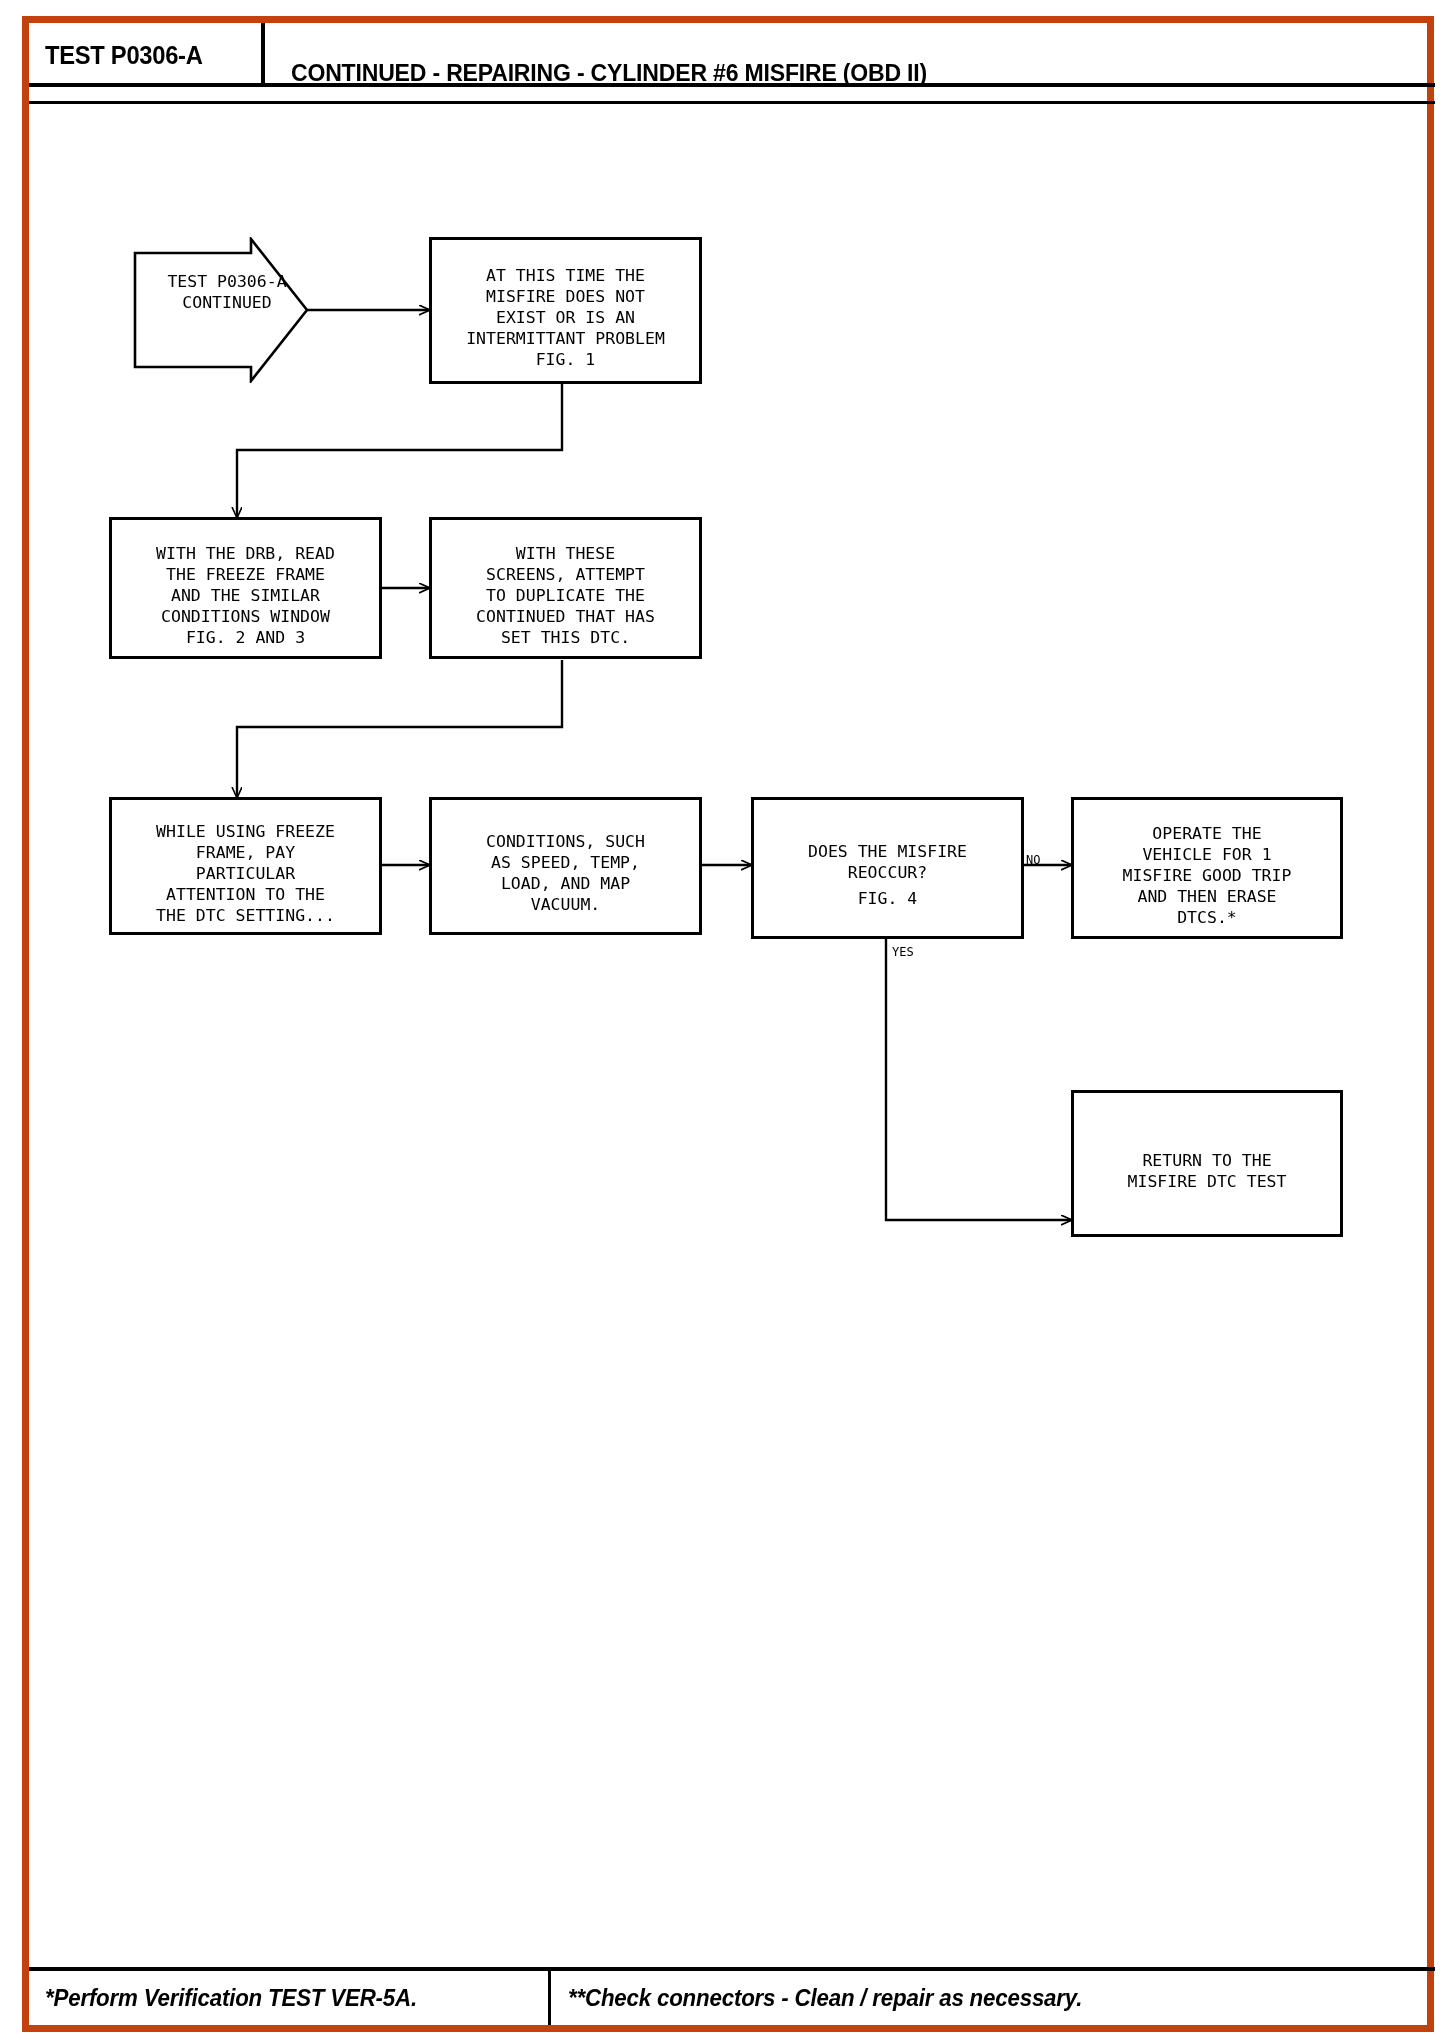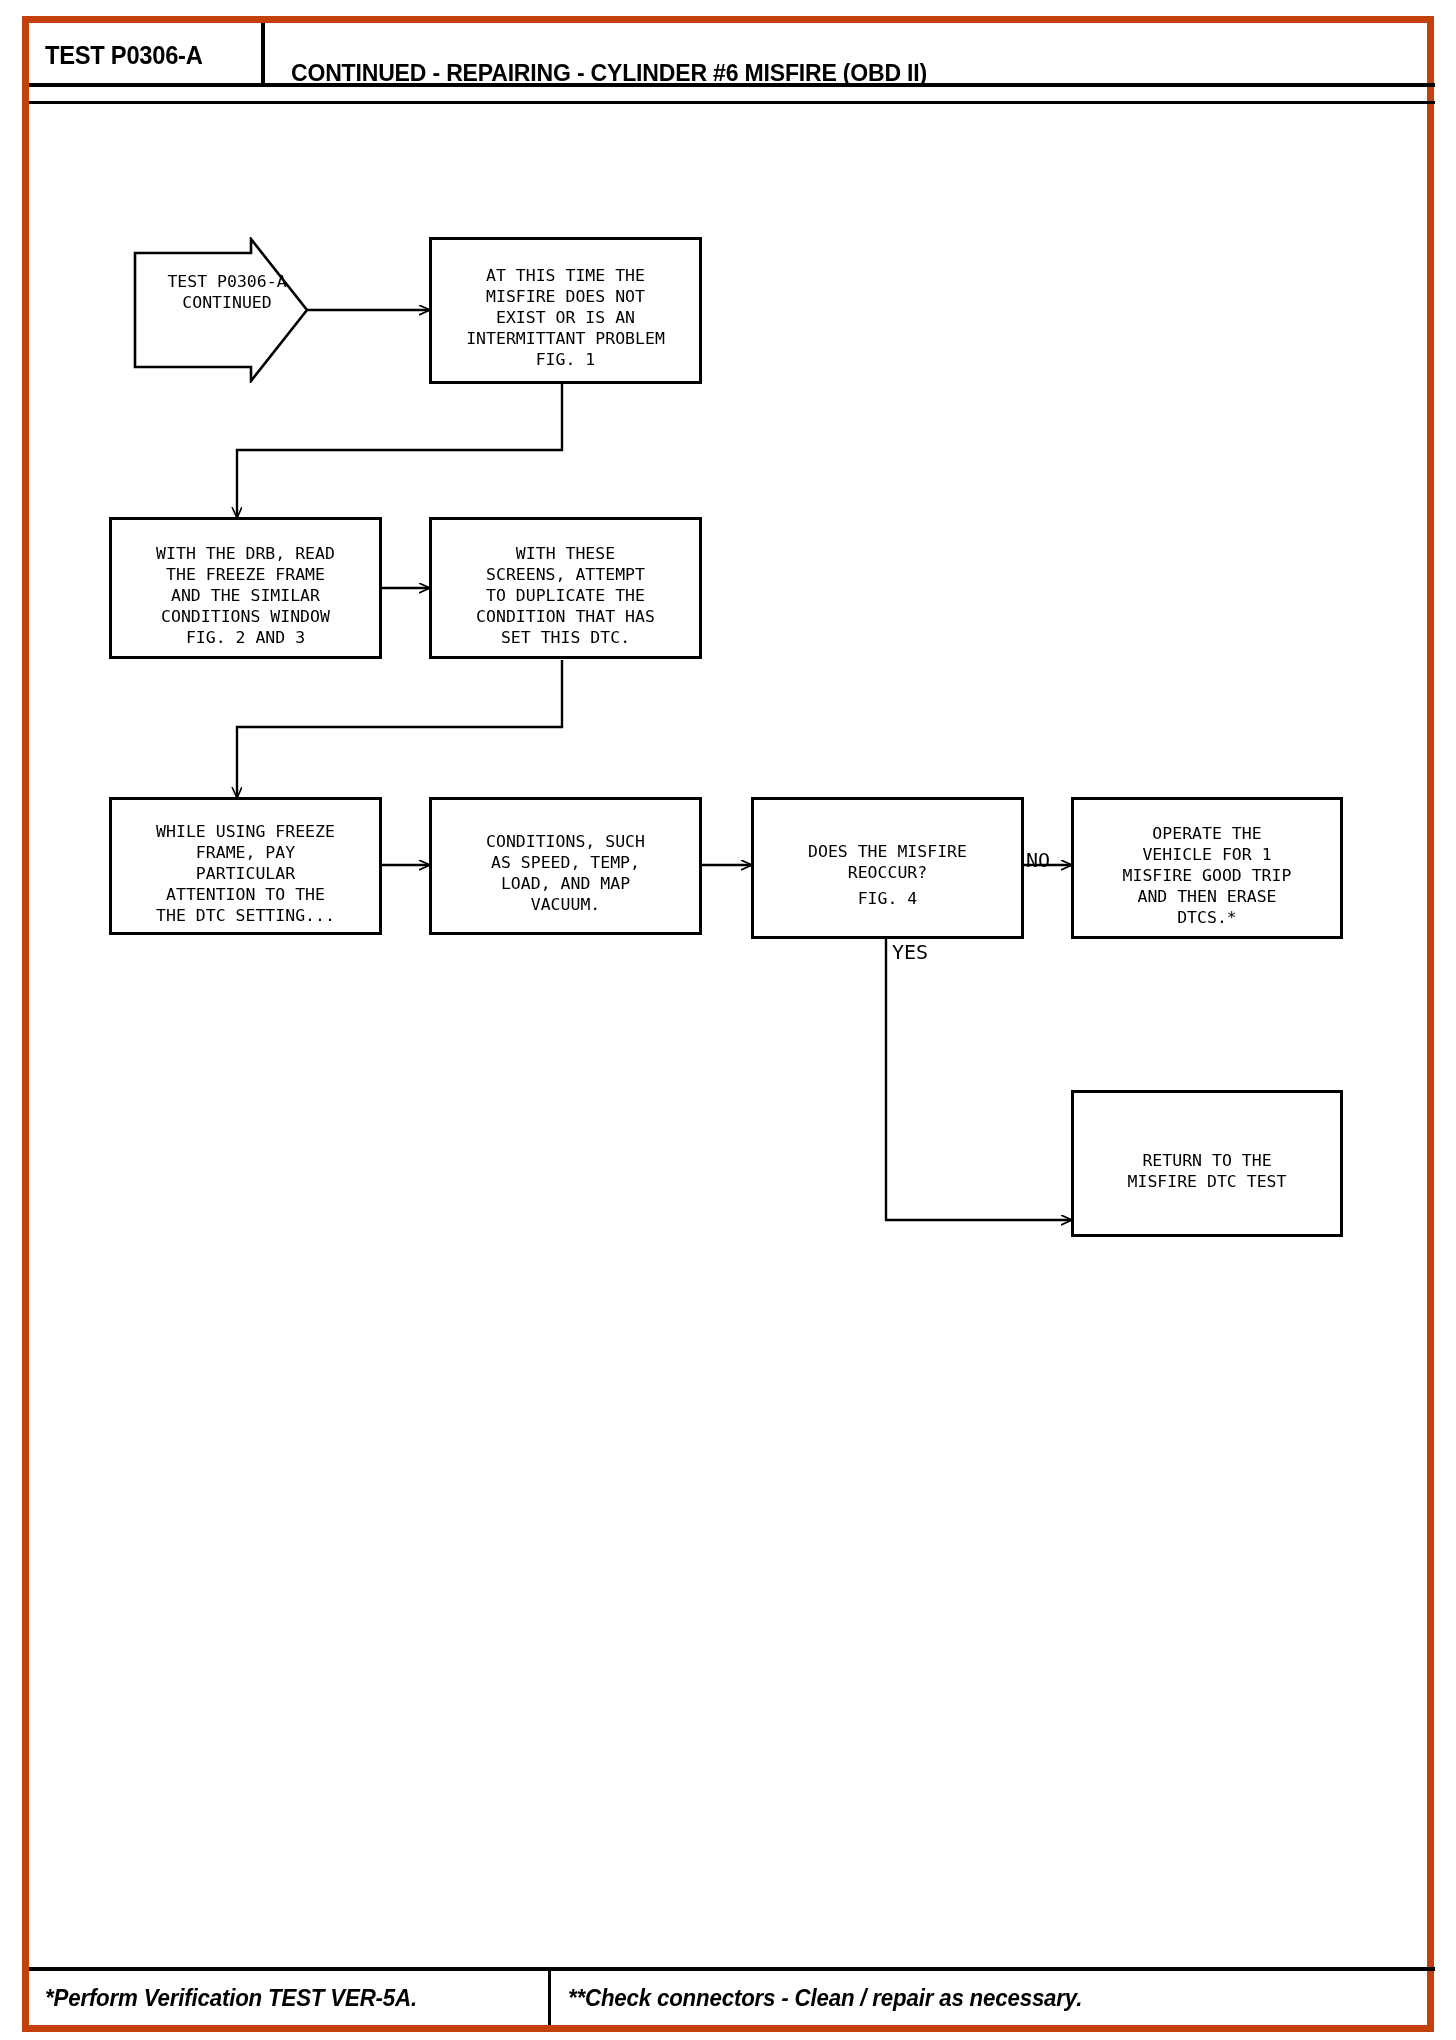--- a/index.html
+++ b/index.html
@@ -156,21 +156,21 @@
     line-height: 21px;
     text-align: center;
     white-space: pre;
   }
   #node-start svg { display: block; }
 
   
   .edge-label {
     position: absolute;
     font-family: "DejaVu Sans Mono", monospace;
-    font-size: 20px;
+    font-size: 12px;
     line-height: 18px;
     white-space: pre;
   }
 
   
   #connectors {
     position: absolute;
     left: 0; top: 0;
     width: 1406px;
     height: 1862px;
@@ -241,21 +241,21 @@
 THE FREEZE FRAME
 AND THE SIMILAR
 CONDITIONS WINDOW
 FIG. 2 AND 3</span>
     </div>
 
     <div class="node" style="left:400px; top:410px; width:273px; height:142px;">
       <span>WITH THESE
 SCREENS, ATTEMPT
 TO DUPLICATE THE
-CONDITION THAT HAS
+CONTINUED THAT HAS
 SET THIS DTC.</span>
     </div>
 
     <div class="node" style="left:80px; top:690px; width:273px; height:138px;">
       <span>WHILE USING FREEZE
 FRAME, PAY
 PARTICULAR
 ATTENTION TO THE
 THE DTC SETTING...</span>
     </div>

